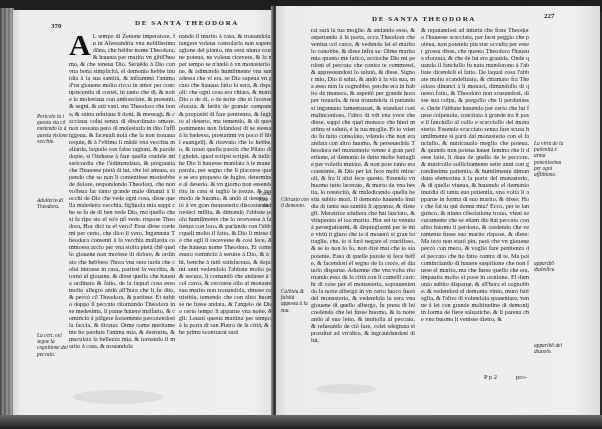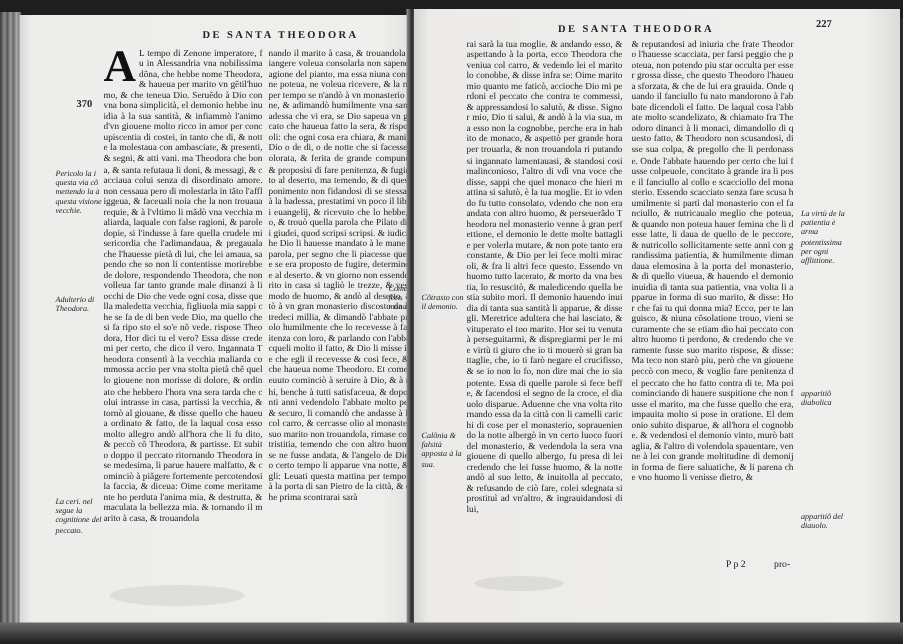--- a/index.html
+++ b/index.html
@@ -41,21 +41,21 @@
   .smudge { position:absolute; background:rgba(150,150,150,0.18); border-radius:50%; }
 </style>
 </head>
 <body>
 
 <div class="spread">
   <div class="top-band"></div>
   <div class="edge-left"></div>
 
   <div class="page left">
-    <div class="pageno" style="left:38px; top:12px;margin-top:43px;">370</div>
+    <div class="pageno" style="left:38px; top:12px;">370</div>
     <div class="header" style="left:122px; top:9px;">DE SANTA THEODORA</div>
 
     <div class="col" style="left:56px; top:22px; width:106px; height:326px; overflow:hidden;">
       <span class="dropcap">A</span>
       <span>L tempo di Zenone imperatore, fu in Alessandria vna nobilissima dõna, che hebbe nome Theodora, &amp; haueua per marito vn gẽtil'huomo, &amp; che teneua Dio. Seruẽdo à Dio con vna bona simplicità, el demonio hebbe inuidia à la sua santità, &amp; infiammò l'animo d'vn giouene molto ricco in amor per concupiscentia di costei, in tanto che di, &amp; notte la molestaua con ambasciate, &amp; presenti, &amp; segni, &amp; atti vani. ma Theodora che bona, &amp; santa refutaua li doni, &amp; messagi, &amp; cacciaua colui senza di disordinato amore. non cessaua pero di molestarla in tãto l'affliggeua, &amp; faceuali noia che la non trouaua requie, &amp; à l'vltimo li mãdò vna vecchia maliarda, laquale con false ragioni, &amp; parole dopie, si l'indusse à fare quella crudele misericordia che l'adimandaua, &amp; pregauala che l'hauesse pietà di lui, che lei amaua, sapendo che so non li contentisse morirebbe de dolore, respondendo Theodora, che non volleua far tanto grande male dinanzi à li occhi de Dio che vede ogni cosa, disse quella maledetta vecchia, figliuola mia sappi che se fa de di ben vede Dio, ma quello che si fa ripo sto el so'e nõ vede. rispose Theodora, Hor dici tu el vero? Essa disse credemi per certo, che dico il vero. Ingannata Theodora consentì à la vecchia maliarda commossa accio per vna stolta pietà chẽ quello giouene non morisse di dolore, &amp; ordinato che hebbero l'hora vna sera tarda che colui intrasse in casa, partissi la vecchia, &amp; tornò al giouane, &amp; disse quello che haueua ordinato &amp; fatto, de la laqual cosa esso molto allegro andò all'hora che li fu dito, &amp; peccò cõ Theodora, &amp; partisse. Et subito doppo il peccato ritornando Theodora in se medesima, li parue hauere malfatto, &amp; cominciò à piãgere fortemente percotendosi la faccia, &amp; diceua: Oime come meritamente ho perduta l'anima mia, &amp; destrutta, &amp; maculata la bellezza mia. &amp; tornando il marito à casa, &amp; trouandola</span>
     </div>
 
     <div class="col" style="left:166px; top:22px; width:108px; height:342px; overflow:hidden;">
       <span>nando il marito à casa, &amp; trouandola cosi piangere voleua consolarla non sapendo la cagione del pianto, ma essa niuna consolatione poteua, ne voleua ricevere, &amp; la mattina per tempo se n'andò à vn monasterio di donne, &amp; adimandò humilmente vna santa abbadessa che vi era, se Dio sapeua vn grã peccato che haueua fatto la sera, &amp; rispondendoli: che ogni cosa era chiara, &amp; manifesta à Dio o de di, o de notte che si facesse, la adolorata, &amp; ferita de grande compunctione. &amp; proposisi di fare penitenza, &amp; fugire subito al deserto, ma temendo, &amp; di questo proponimento non fidandosi di se stessa, disse à la badessa, prestatimi vn poco il libro de li euangelij, &amp; ricevuto che lo hebbe, aprillo, &amp; trouò quella parola che Pilato disse à li giudei, quod scripsi scripsi. &amp; iudicando che Dio li hauesse mandato à le mane quella parola, per segno che li piacesse quello, che se era proposto de fugire, determinò fugire al deserto. &amp; vn giorno non essendo il marito in casa si tagliò le trezze, &amp; vestissi à modo de huomo, &amp; andò al deserto, &amp; capitò à vn gran monasterio discosto da la città tredeci millia, &amp; dimandò l'abbate pregandolo humilmente che lo recevesse à fare penitenza con loro, &amp; parlando con l'abbate piacqueli molto il fatto, &amp; Dio li misse in cuore che egli il recevesse &amp; cosi fece, &amp; disse che haueua nome Theodoro. Et come fu riceuuto cominciò à seruire à Dio, &amp; à monachi, benche à tutti satisfaceua, &amp; dopo alquanti anni vedendolo l'abbate molto perfetto, &amp; securo, li comandò che andasse à la città col carro, &amp; cercasse olio al monasterio. El suo marito non trouandola, rimase con gran tristitia, temendo che con altro huomo non se ne fusse andata, &amp; l'angelo de Dio doppo certo tempo li apparue vna notte, &amp; dissegli: Leuati questa mattina per tempo, &amp; và à la porta di san Pietro de la città, &amp; colei che prima scontrarai sarà</span>
     </div>

